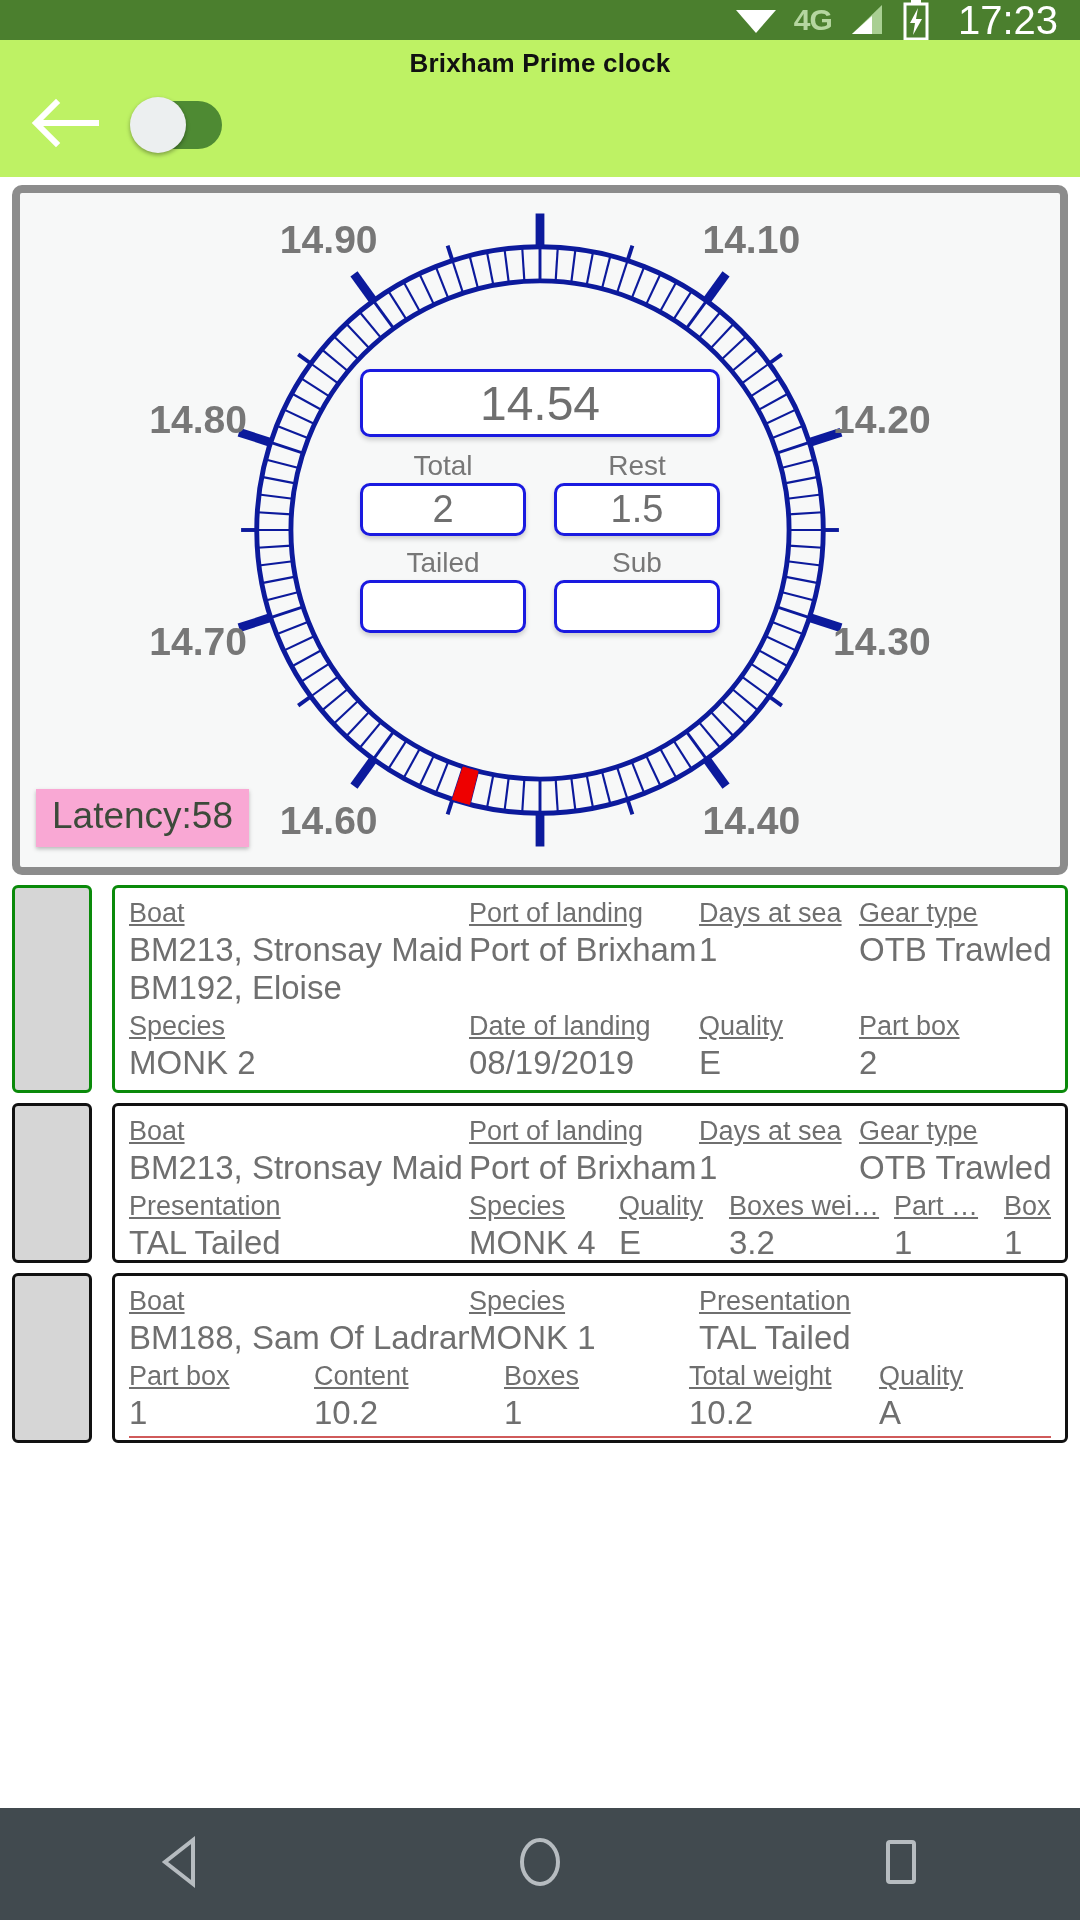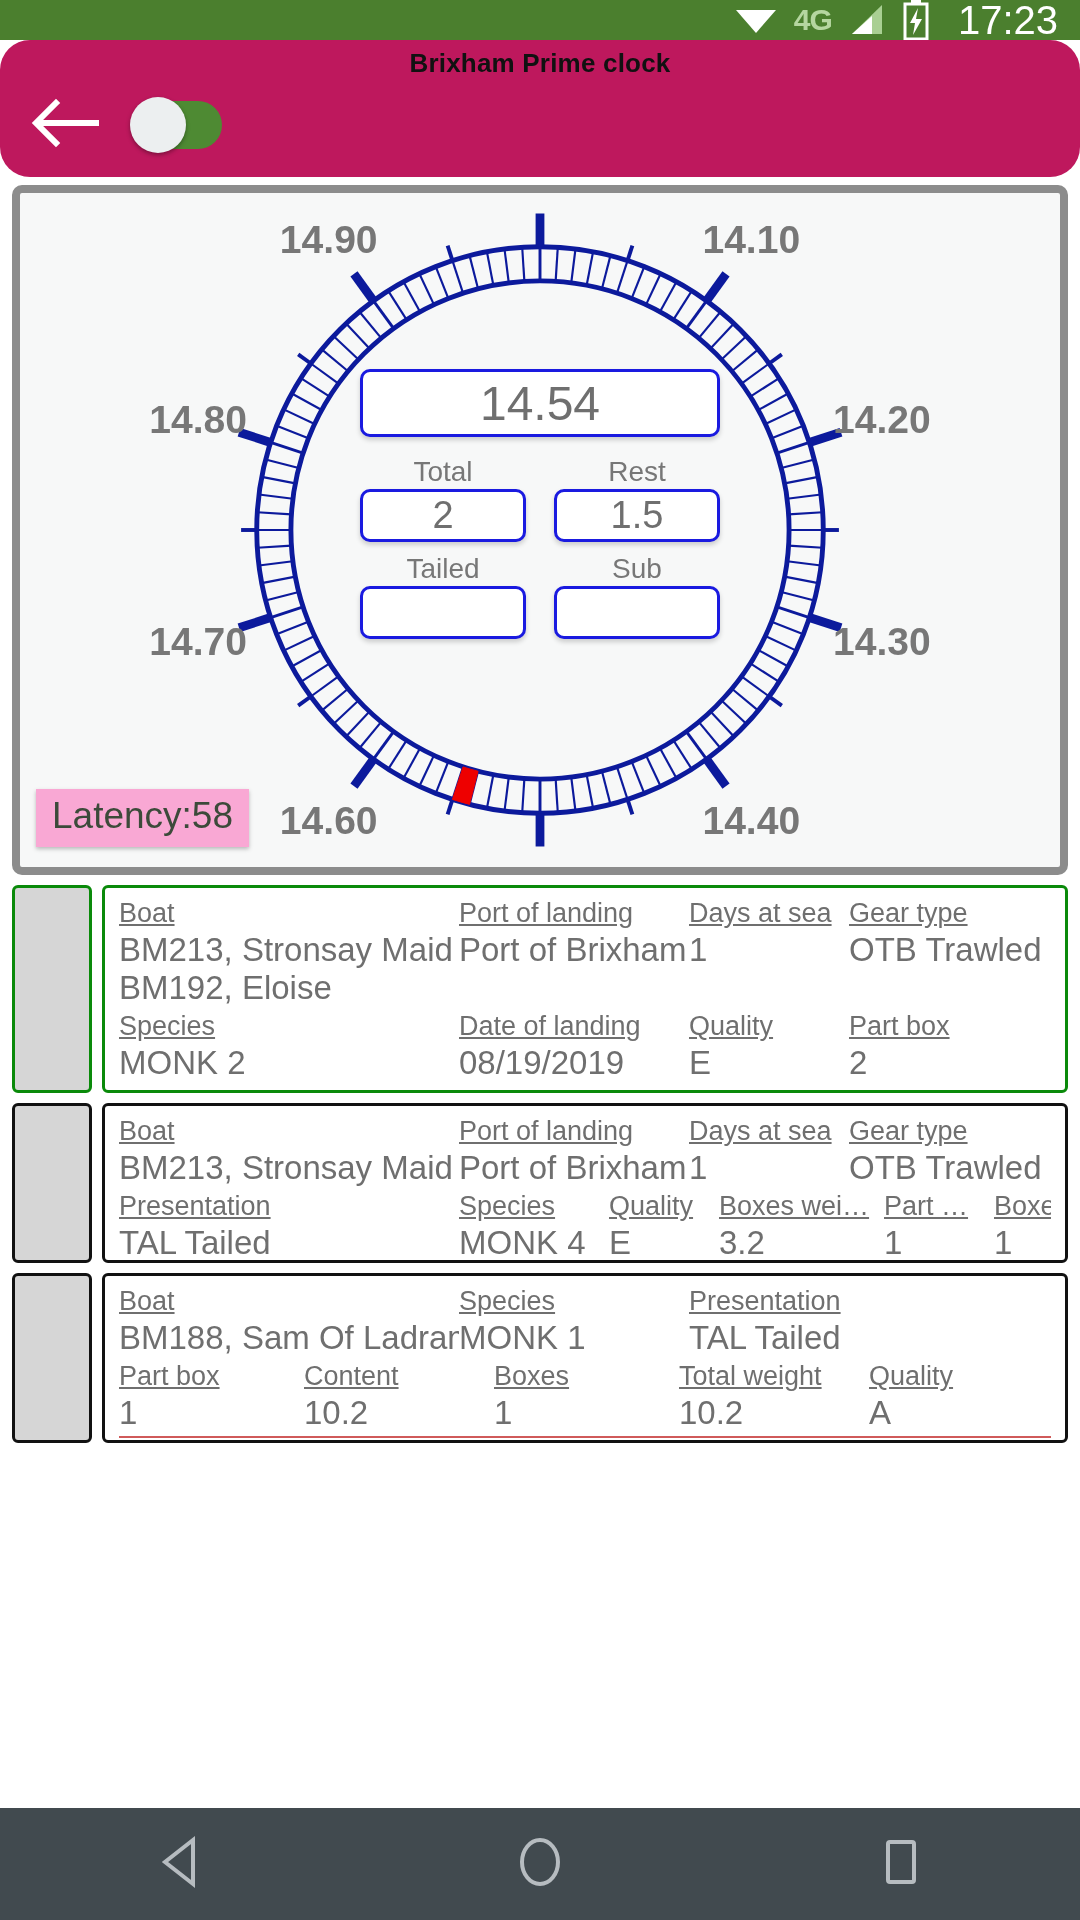--- a/index.html
+++ b/index.html
@@ -13,22 +13,22 @@
   .statusbar {
     height: 40px; background: #4b7f2e;
     display: flex; align-items: center; justify-content: flex-end;
     padding-right: 22px; gap: 16px;
   }
   .sb-icon { display: flex; align-items: center; }
   .sb-4g { color: #b5d6a0; font-size: 30px; font-weight: bold; letter-spacing: -1px; }
   .sb-time { color: #ffffff; font-size: 40px; font-weight: 500; letter-spacing: 0px; margin-left: 12px; }
   
   .appbar {
-    background: #be185d; position: relative;
-    height: 137px; padding: 0; border-radius: 30px;
+    background: #bef264; position: relative;
+    height: 137px; padding: 0;
   }
   .appbar-sub {
     text-align: center; color: #111; font-size: 26px; font-weight: bold;
     padding-top: 8px; letter-spacing: .2px;
   }
   .appbar-row {
     display: flex; align-items: center; height: 92px; padding: 0 10px;
   }
   .back-btn {
     width: 110px; display: flex; align-items: center; justify-content: center;
@@ -70,29 +70,29 @@
   }
   .fld-label {
     color: #777; font-size: 28px; line-height: 34px;
   }
   .fld {
     border: 3px solid #1a1ae0; border-radius: 10px; background: #fff;
     box-shadow: 0 3px 5px rgba(0,0,0,.18);
     display: flex; align-items: center; justify-content: center;
     color: #6f6f6f;
   }
-  .fld-price { height: 68px; font-size: 48px; margin-bottom: 18px; }
+  .fld-price { height: 68px; font-size: 48px; margin-bottom: 12px; }
   .row2 { display: flex; gap: 28px; }
   .col { flex: 1; }
   .fld-sm { height: 53px; font-size: 38px; }
   .gap { height: 10px; }
   
   .cards { padding: 0 12px; }
   .card-wrap {
-    display: flex; gap: 10px; margin-top: 10px;
+    display: flex; gap: 20px; margin-top: 10px;
   }
   .card-handle {
     width: 80px; background: #d6d6d6; border: 3px solid #111;
     border-radius: 6px;
   }
   .card-handle.green { border-color: #0a8a0a; }
   .card-body {
     flex: 1; background: #fff; border: 3px solid #111; border-radius: 6px;
     padding: 10px 14px 0 14px; overflow: hidden;
   }

